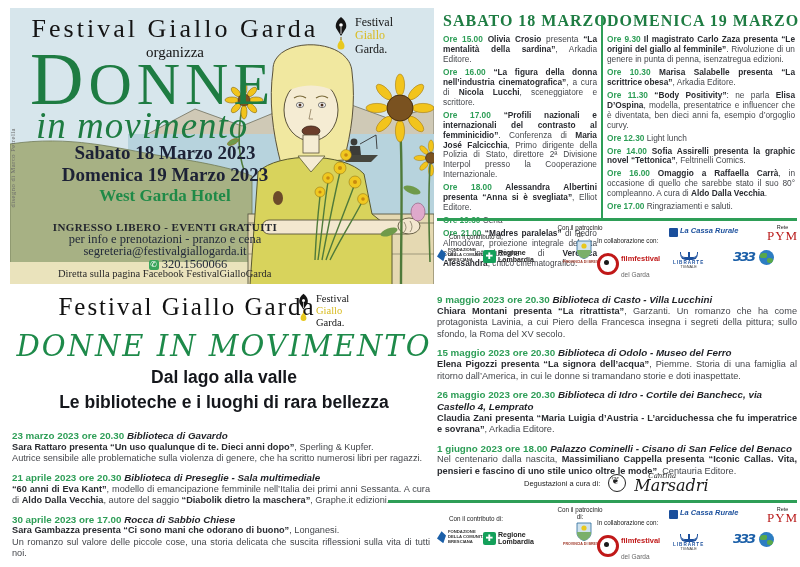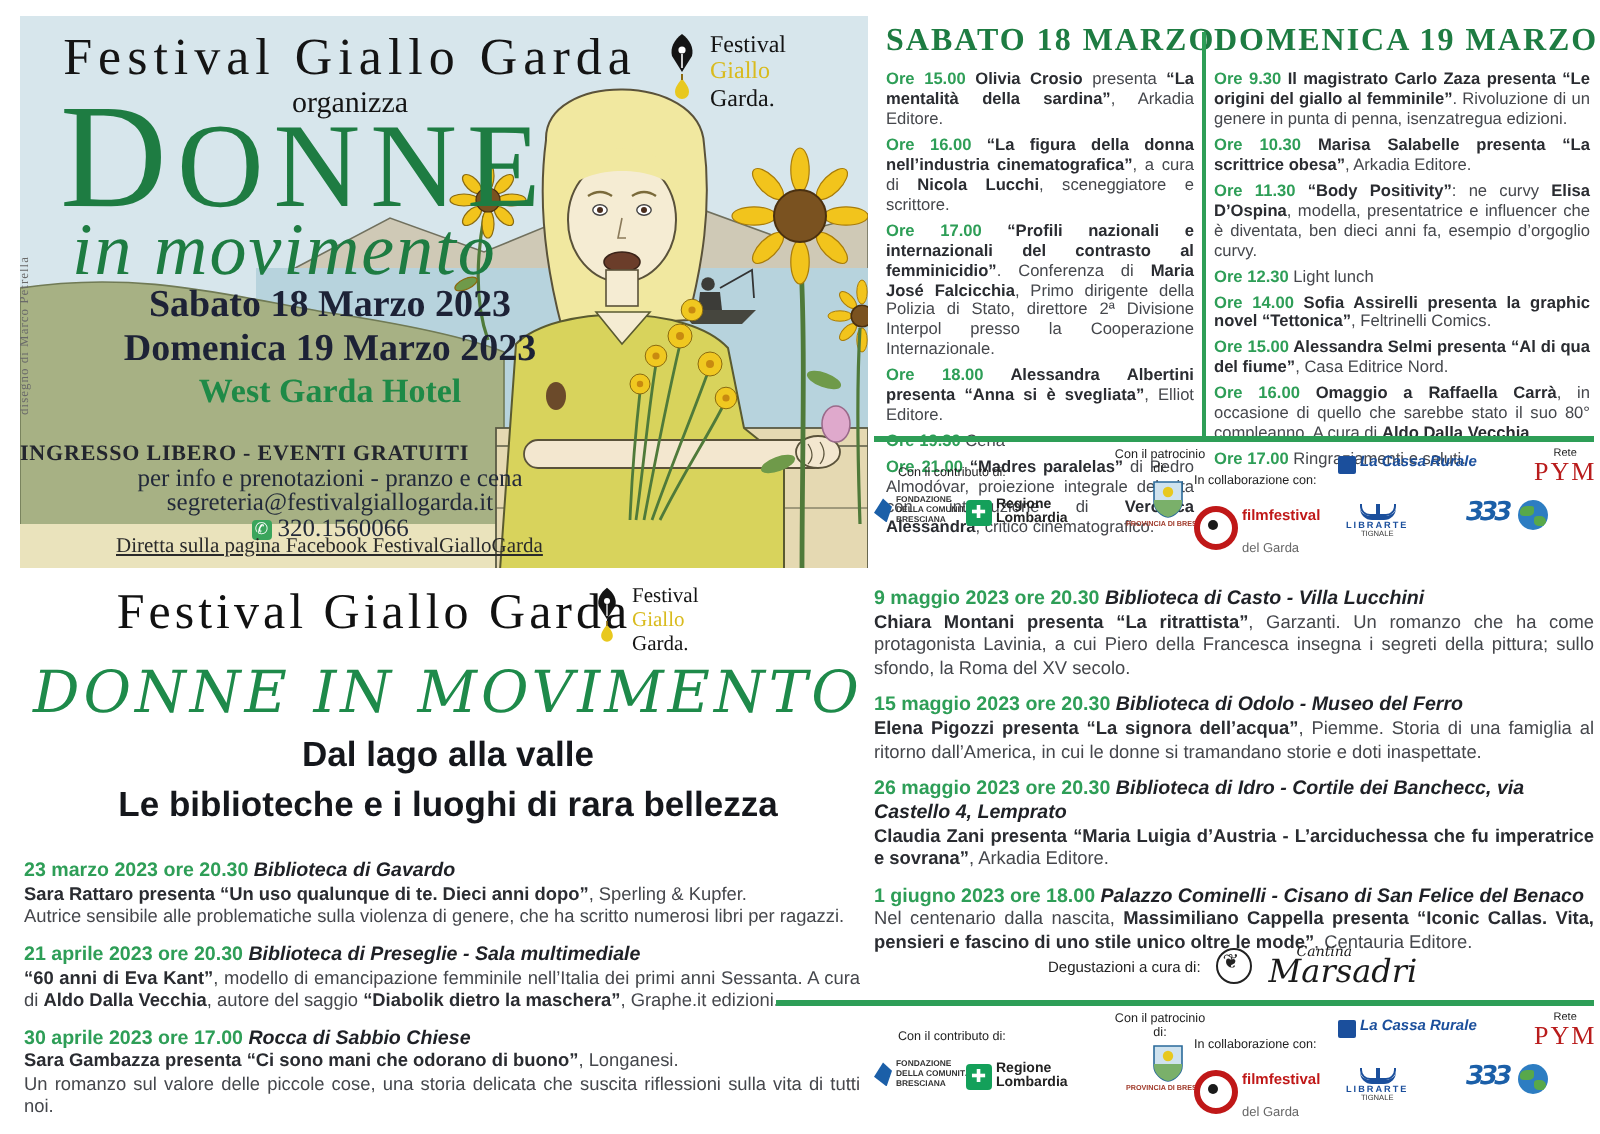--- a/index.html
+++ b/index.html
@@ -12,29 +12,29 @@
   .poster .txt{position:absolute;font-family:"Liberation Serif",serif;}
   .p-header{left:0;top:6px;width:330px;text-align:center;font-size:26px;letter-spacing:3px;color:#141414;}
   .p-organizza{left:0;top:36px;width:330px;text-align:center;font-size:15px;color:#141414;}
   .p-donne{left:20px;top:34px;font-size:60px;color:#1e7c42;letter-spacing:5px;line-height:1;}
   .p-donne::first-letter{font-size:74px;}
   .p-inmov{left:26px;top:96px;font-size:37px;color:#1e7c42;font-family:"DejaVu Serif",serif;font-style:italic;letter-spacing:1px;}
   .p-date{left:0;width:310px;text-align:center;font-weight:bold;font-size:19px;color:#1d2236;}
   .p-d1{top:134px;} .p-d2{top:156px;}
   .p-venue{left:0;width:310px;text-align:center;font-weight:bold;font-size:17px;color:#1f8a47;}
   .p-v1{top:178px;} .p-v2{top:196px;}
-  .p-ingresso{left:0;top:213px;width:310px;font-weight:bold;font-size:11px;color:#23262e;letter-spacing:.4px;}
+  .p-ingresso{left:0;top:213px;width:310px;text-align:center;font-weight:bold;font-size:11px;color:#23262e;letter-spacing:.4px;}
   .p-info{left:0;top:224px;width:310px;text-align:center;font-size:12.5px;color:#232a3a;}
   .p-email{left:0;top:236px;width:310px;text-align:center;font-size:12.5px;color:#232a3a;}
-  .p-phone{left:0;top:249px;width:310px;text-align:center;font-size:12.5px;color:#232a3a;}
+  .p-phone{left:0;top:249px;width:310px;text-align:center;font-size:12.5px;color:#232a3a;padding-left:23px;}
   .phone-ic{display:inline-block;width:10px;height:10px;background:#3aa55c;color:#fff;font-size:8px;line-height:10px;
             border-radius:2px;text-align:center;vertical-align:1px;margin-right:3px;font-family:"DejaVu Sans",sans-serif;}
   .p-strip{left:0;top:256px;width:424px;height:20px;font-size:10.5px;color:#2a2a2a;
            padding-top:4px;text-align:left;}
-  .p-strip span{margin-left:48px;text-decoration:underline;}
+  .p-strip span{margin-left:48px;}
   .p-credit{left:-1px;top:120px;font-size:6.5px;color:#6a6a6a;writing-mode:vertical-rl;transform:rotate(180deg);letter-spacing:.5px;}
   
   .fg-logo{display:flex;gap:5px;align-items:flex-start;}
   .fg-lines{font-family:"Liberation Serif",serif;color:#141414;line-height:1.12;}
   .fg-lines .l2{color:#d9bb1e;}
   .logo-poster{position:absolute;left:322px;top:8px;}
   .logo-poster .fg-lines{font-size:12px;}
   
   .sched{position:absolute;top:12px;}
   .col-sab{left:443px;width:154px;}
@@ -271,24 +271,23 @@
       <p class="sched-item"><span class="time">Ore 17.00 </span><span class="b">“Profili nazionali e internazionali del contrasto al femminicidio”</span><span>. Conferenza di </span><span class="b">Maria José Falcicchia</span><span>, Primo dirigente della Polizia di Stato, direttore 2ª Divisione Interpol presso la Cooperazione Internazionale.</span></p>
       <p class="sched-item"><span class="time">Ore 18.00 </span><span class="b">Alessandra Albertini presenta “Anna si è svegliata”</span><span>, Elliot Editore.</span></p>
       <p class="sched-item"><span class="time">Ore 19.30 </span><span>Cena</span></p>
       <p class="sched-item"><span class="time">Ore 21.00 </span><span class="b">“Madres paralelas”</span><span> di Pedro Almodóvar, proiezione integrale del vita con introduzione di </span><span class="b">Veronica Alessandra</span><span>, critico cinematografico.</span></p>
     </div>
   <div class="abs vline"></div>
   <div class="sched col-dom" id="col-dom">
     <h2 class="sched-title">DOMENICA 19 MARZO</h2>
   <p class="sched-item"><span class="time">Ore 9.30 </span><span class="b">Il magistrato Carlo Zaza presenta “Le origini del giallo al femminile”</span><span>. Rivoluzione di un genere in punta di penna, isenzatregua edizioni.</span></p>
       <p class="sched-item"><span class="time">Ore 10.30 </span><span class="b">Marisa Salabelle presenta “La scrittrice obesa”</span><span>, Arkadia Editore.</span></p>
-      <p class="sched-item"><span class="time">Ore 11.30 </span><span class="b">“Body Positivity”</span><span>: ne curvy </span><span class="b">Elisa D’Ospina</span><span>, modella, presentatrice e influencer che è diventata, ben dieci anni fa, esempio d’orgoglio curvy.</span></p>
+      <p class="sched-item"><span class="time">Ore 11.30 </span><span class="b">“Body Positivity”</span><span>: ne parla </span><span class="b">Elisa D’Ospina</span><span>, modella, presentatrice e influencer che è diventata, ben dieci anni fa, esempio d’orgoglio curvy.</span></p>
       <p class="sched-item"><span class="time">Ore 12.30 </span><span>Light lunch</span></p>
       <p class="sched-item"><span class="time">Ore 14.00 </span><span class="b">Sofia Assirelli presenta la graphic novel “Tettonica”</span><span>, Feltrinelli Comics.</span></p>
-      <p class="sched-item"><span class="time">Ore 15.00 </span><span class="b">Alessandra Selmi presenta “Al di qua del fiume”</span><span>, Casa Editrice Nord.</span></p>
       <p class="sched-item"><span class="time">Ore 16.00 </span><span class="b">Omaggio a Raffaella Carrà</span><span>, in occasione di quello che sarebbe stato il suo 80° compleanno. A cura di </span><span class="b">Aldo Dalla Vecchia</span><span>.</span></p>
       <p class="sched-item"><span class="time">Ore 17.00 </span><span>Ringraziamenti e saluti.</span></p>
     </div>
   <div class="abs hline-top"></div>
 
   <div class="sponsors sp-top" id="sponsors-top">
       <div class="lab sp-l1">Con il contributo di:</div>
       <div class="lab sp-l2">Con il patrocinio di:</div>
       <div class="lab sp-l3">In collaborazione con:</div>
       <div class="mini sp-fond">

